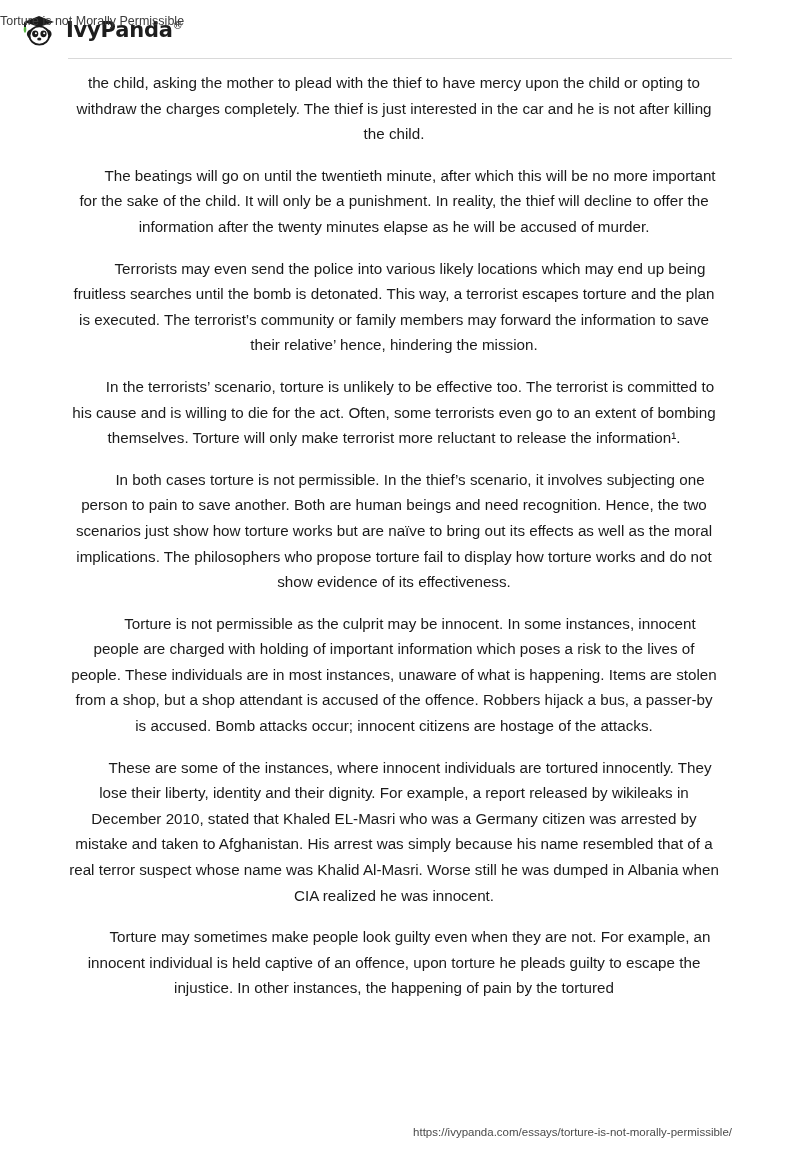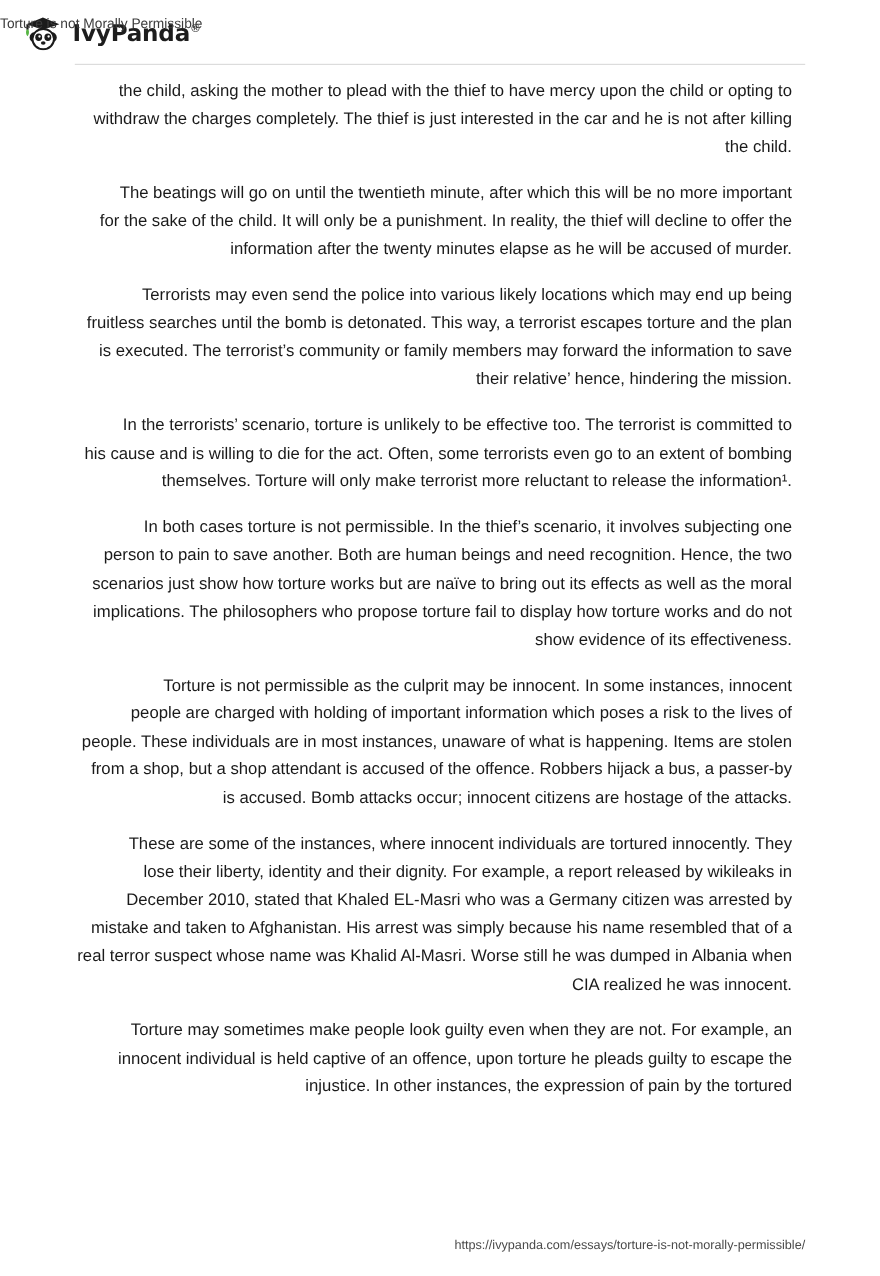--- a/index.html
+++ b/index.html
@@ -79,21 +79,21 @@
     position: absolute;
     left: 68px;
     top: 70px;
     width: 652px;
   }
   .content p {
     margin: 0 0 16px 0;
     font-size: 15.2px;
     line-height: 25.6px;
     text-indent: 32px;
-    text-align: right;
+    text-align: center;
     color: #1a1a1a;
     font-family: "Liberation Sans", sans-serif;
   }
   .content p.no-indent {
     text-indent: 0;
   }
   
   .footer {
     position: absolute;
     left: 0;
@@ -143,20 +143,20 @@
   </div>
 
   <div class="content">
     <p class="no-indent">the child, asking the mother to plead with the thief to have mercy upon the child or opting to withdraw the charges completely. The thief is just interested in the car and he is not after killing the child.</p>
     <p>The beatings will go on until the twentieth minute, after which this will be no more important for the sake of the child. It will only be a punishment. In reality, the thief will decline to offer the information after the twenty minutes elapse as he will be accused of murder.</p>
     <p>Terrorists may even send the police into various likely locations which may end up being fruitless searches until the bomb is detonated. This way, a terrorist escapes torture and the plan is executed. The terrorist’s community or family members may forward the information to save their relative’ hence, hindering the mission.</p>
     <p>In the terrorists’ scenario, torture is unlikely to be effective too. The terrorist is committed to his cause and is willing to die for the act. Often, some terrorists even go to an extent of bombing themselves. Torture will only make terrorist more reluctant to release the information¹.</p>
     <p>In both cases torture is not permissible. In the thief’s scenario, it involves subjecting one person to pain to save another. Both are human beings and need recognition. Hence, the two scenarios just show how torture works but are naïve to bring out its effects as well as the moral implications. The philosophers who propose torture fail to display how torture works and do not show evidence of its effectiveness.</p>
     <p>Torture is not permissible as the culprit may be innocent. In some instances, innocent people are charged with holding of important information which poses a risk to the lives of people. These individuals are in most instances, unaware of what is happening. Items are stolen from a shop, but a shop attendant is accused of the offence. Robbers hijack a bus, a passer-by is accused. Bomb attacks occur; innocent citizens are hostage of the attacks.</p>
     <p>These are some of the instances, where innocent individuals are tortured innocently. They lose their liberty, identity and their dignity. For example, a report released by wikileaks in December 2010, stated that Khaled EL-Masri who was a Germany citizen was arrested by mistake and taken to Afghanistan. His arrest was simply because his name resembled that of a real terror suspect whose name was Khalid Al-Masri. Worse still he was dumped in Albania when CIA realized he was innocent.</p>
-    <p>Torture may sometimes make people look guilty even when they are not. For example, an innocent individual is held captive of an offence, upon torture he pleads guilty to escape the injustice. In other instances, the expression of pain by the tortured</p>
+    <p>Torture may sometimes make people look guilty even when they are not. For example, an innocent individual is held captive of an offence, upon torture he pleads guilty to escape the injustice. In other instances, the happening of pain by the tortured</p>
   </div>
 
   <div class="footer">
     <a class="footer-link" href="#">https://ivypanda.com/essays/torture-is-not-morally-permissible/</a>
   </div>
 
 </div>
 
 </body></html>

